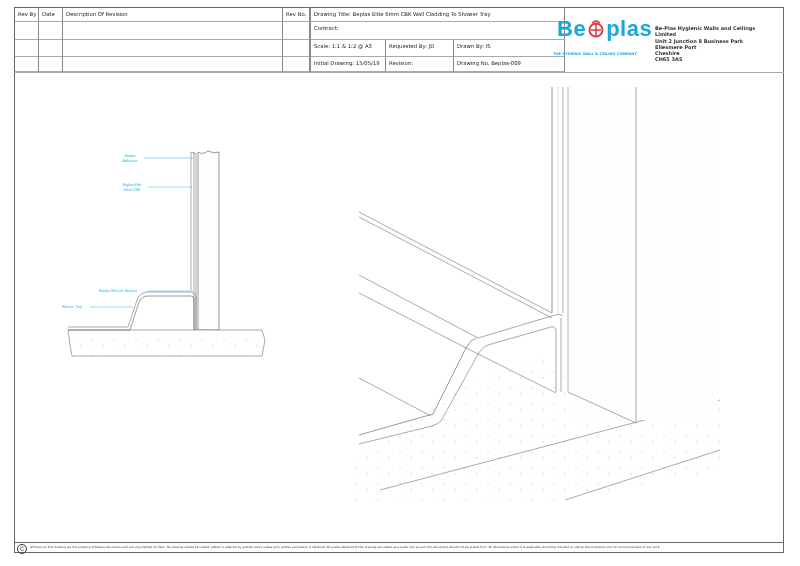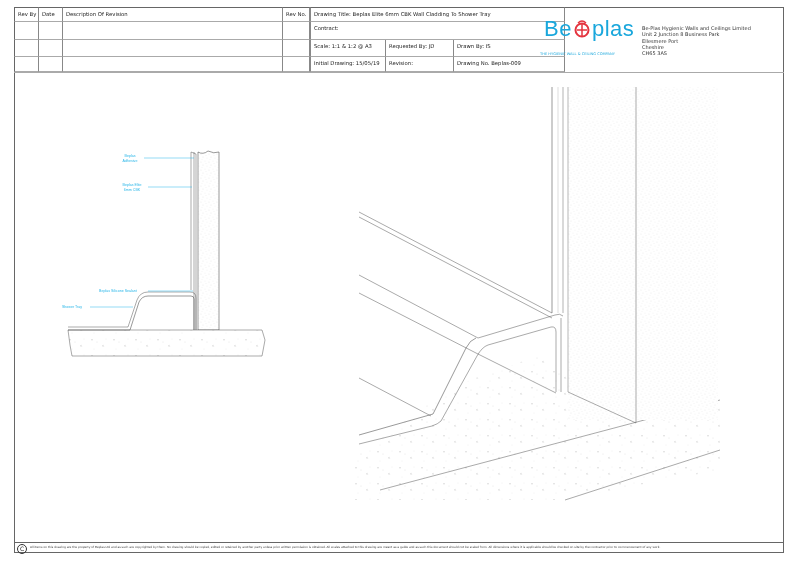--- a/index.html
+++ b/index.html
@@ -1,20 +1,20 @@
 <!DOCTYPE html>
 <html><head>
 <meta charset="utf-8">
 <style>
   html,body{margin:0;padding:0;background:#fff;}
   body{width:800px;height:566px;position:relative;overflow:hidden;font-family:"DejaVu Sans",sans-serif;color:#222;}
   .frame{position:absolute;left:14px;top:7px;width:770px;height:546px;border:1px solid #666;box-sizing:border-box;}
   .cell{position:absolute;box-sizing:border-box;border-right:1px solid #888;border-bottom:1px solid #aaa;padding:2px 3px;font-size:5.3px;line-height:8px;white-space:nowrap;overflow:hidden;}
   .hdr{font-size:5.3px;}
-  .logo{position:absolute;left:536px;top:8px;width:219px;height:62px;}
+  .logo{position:absolute;left:549px;top:8px;width:219px;height:62px;font-weight:bold;}
   .logo .word{position:absolute;left:8px;top:8px;font-family:"Liberation Sans",sans-serif;font-size:22px;color:#1aa7dc;letter-spacing:0.5px;}
   .logo .tag{position:absolute;left:4px;top:44px;font-size:3.6px;color:#1aa7dc;white-space:nowrap;}
   .logo .addr{position:absolute;left:106px;top:17px;font-size:5px;line-height:6.3px;color:#333;}
   .footer{position:absolute;left:14px;top:542px;width:770px;height:11px;border-top:1px solid #666;box-sizing:border-box;}
   .footer .copy{position:absolute;left:3px;top:1px;width:8px;height:8px;border:1px solid #333;border-radius:50%;font-size:6px;line-height:8px;text-align:center;}
   .footer .txt{position:absolute;left:16px;top:2px;font-size:2.9px;color:#333;white-space:nowrap;}
   svg{position:absolute;left:0;top:0;}
   .lbl{font-family:"Liberation Sans",sans-serif;font-size:3.6px;fill:#29b6e8;}
 </style>
 </head>

